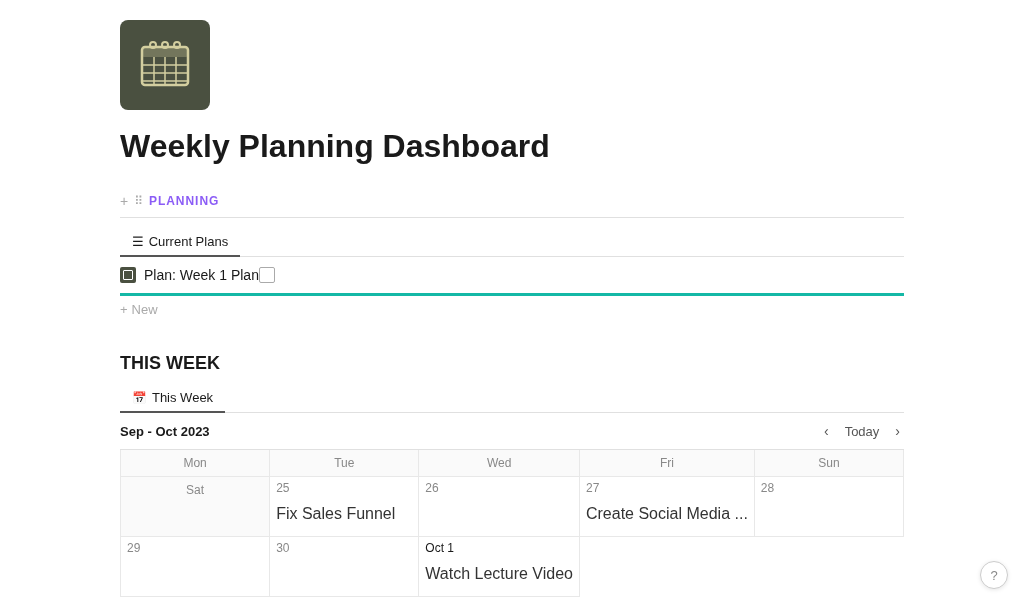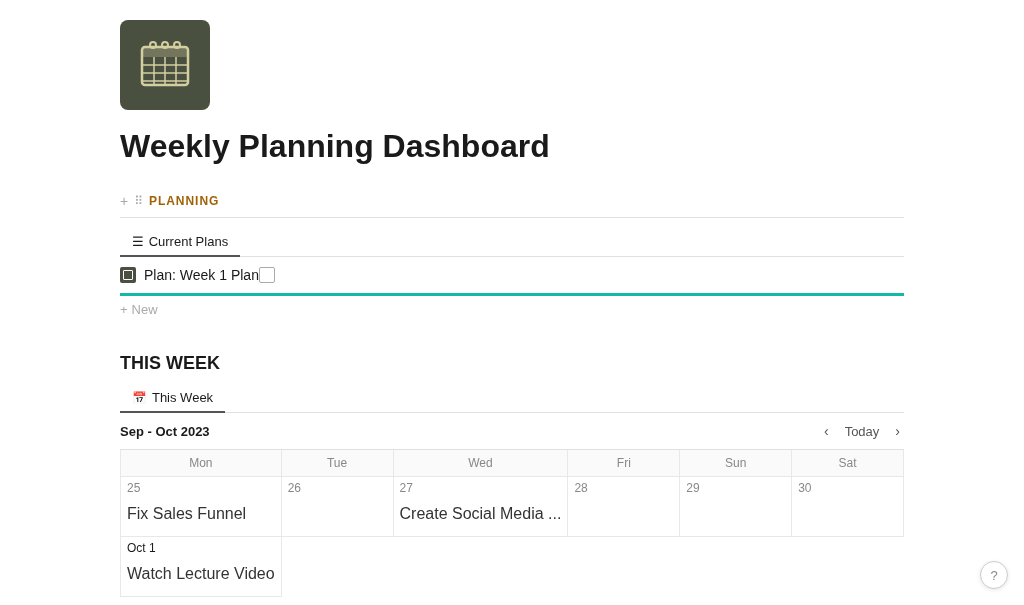--- a/index.html
+++ b/index.html
@@ -58,21 +58,21 @@
       padding: 0;
     }
     .section-drag-icon {
       color: #aaa;
       font-size: 12px;
     }
     .section-title {
       font-size: 12px;
       font-weight: 700;
       letter-spacing: 0.08em;
-      color: #a16207;
+      color: #8b5cf6;
       text-transform: uppercase;
     }
     
     .planning-section {
       margin-bottom: 30px;
     }
     .view-tabs {
       display: flex;
       gap: 0;
       margin-bottom: 0;
@@ -182,21 +182,21 @@
     .today-btn {
       background: none;
       border: none;
       cursor: pointer;
       font-size: 13px;
       color: #555;
       padding: 2px 6px;
     }
     .calendar-grid {
       display: grid;
-      grid-template-columns: repeat(6, 1fr);
+      grid-template-columns: repeat(5, 1fr);
       border-left: 1px solid #e8e8e8;
     }
     .cal-day-header {
       text-align: center;
       font-size: 12px;
       color: #888;
       padding: 6px 0;
       border-right: 1px solid #e8e8e8;
       border-bottom: 1px solid #e8e8e8;
       background: #fafafa;

